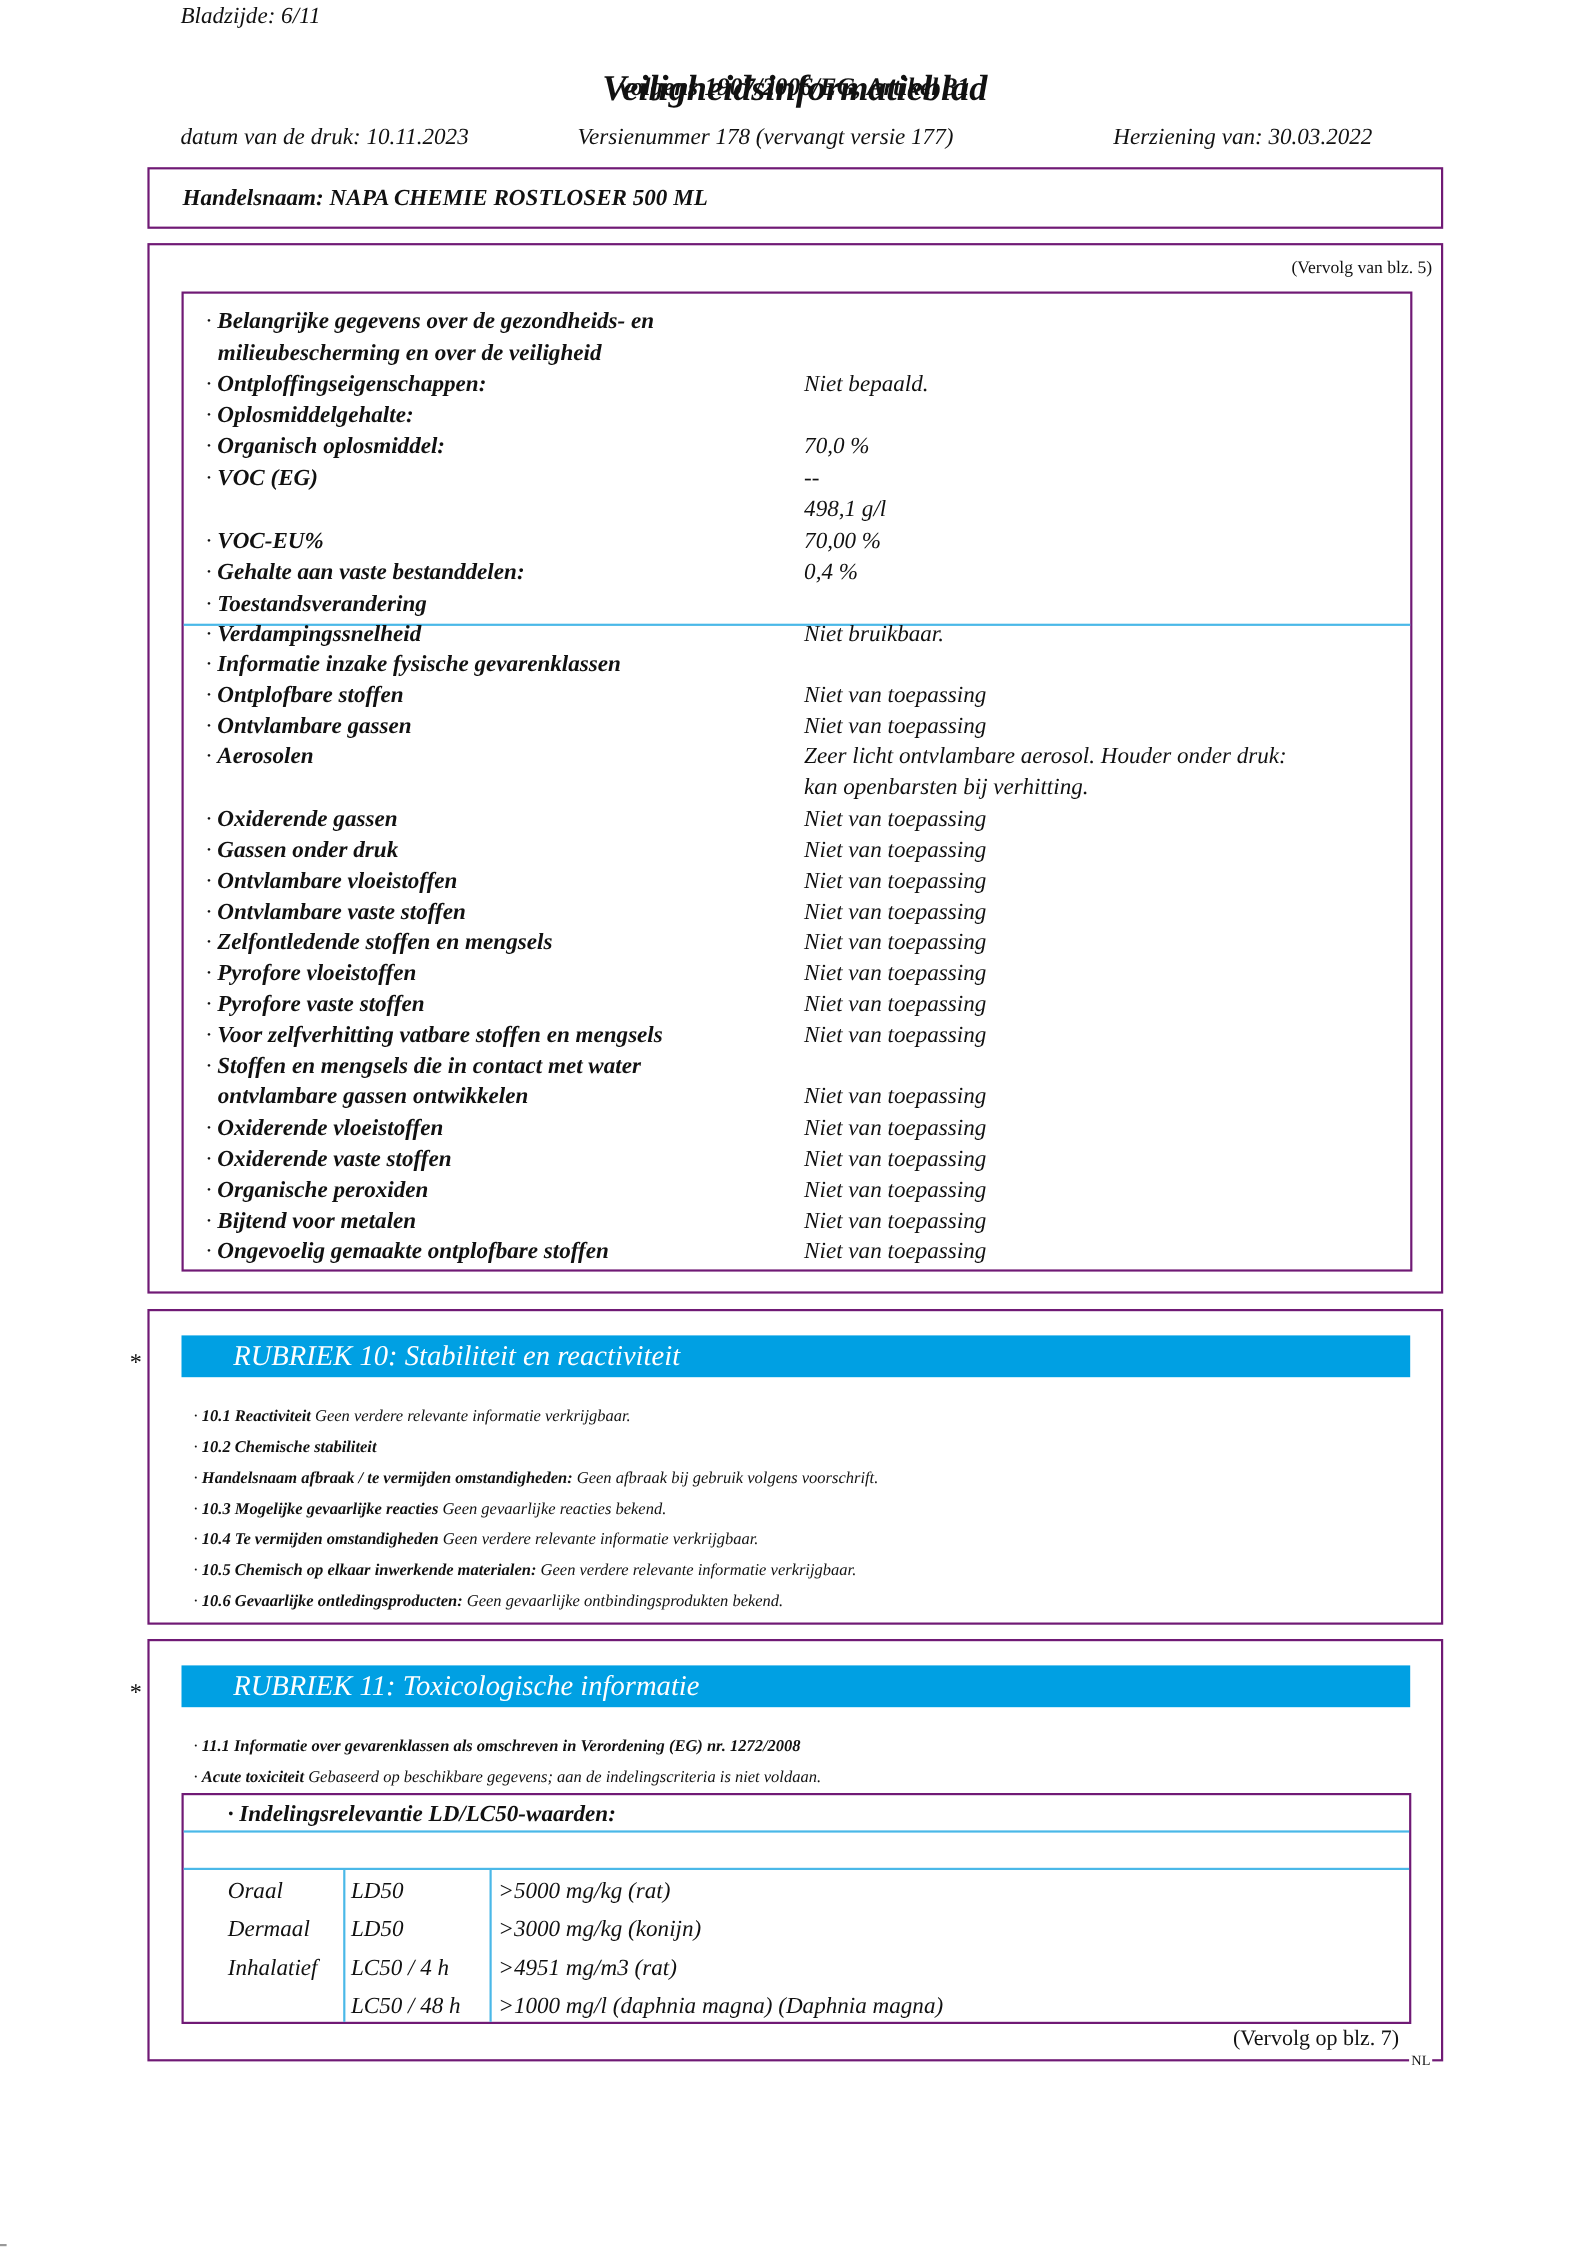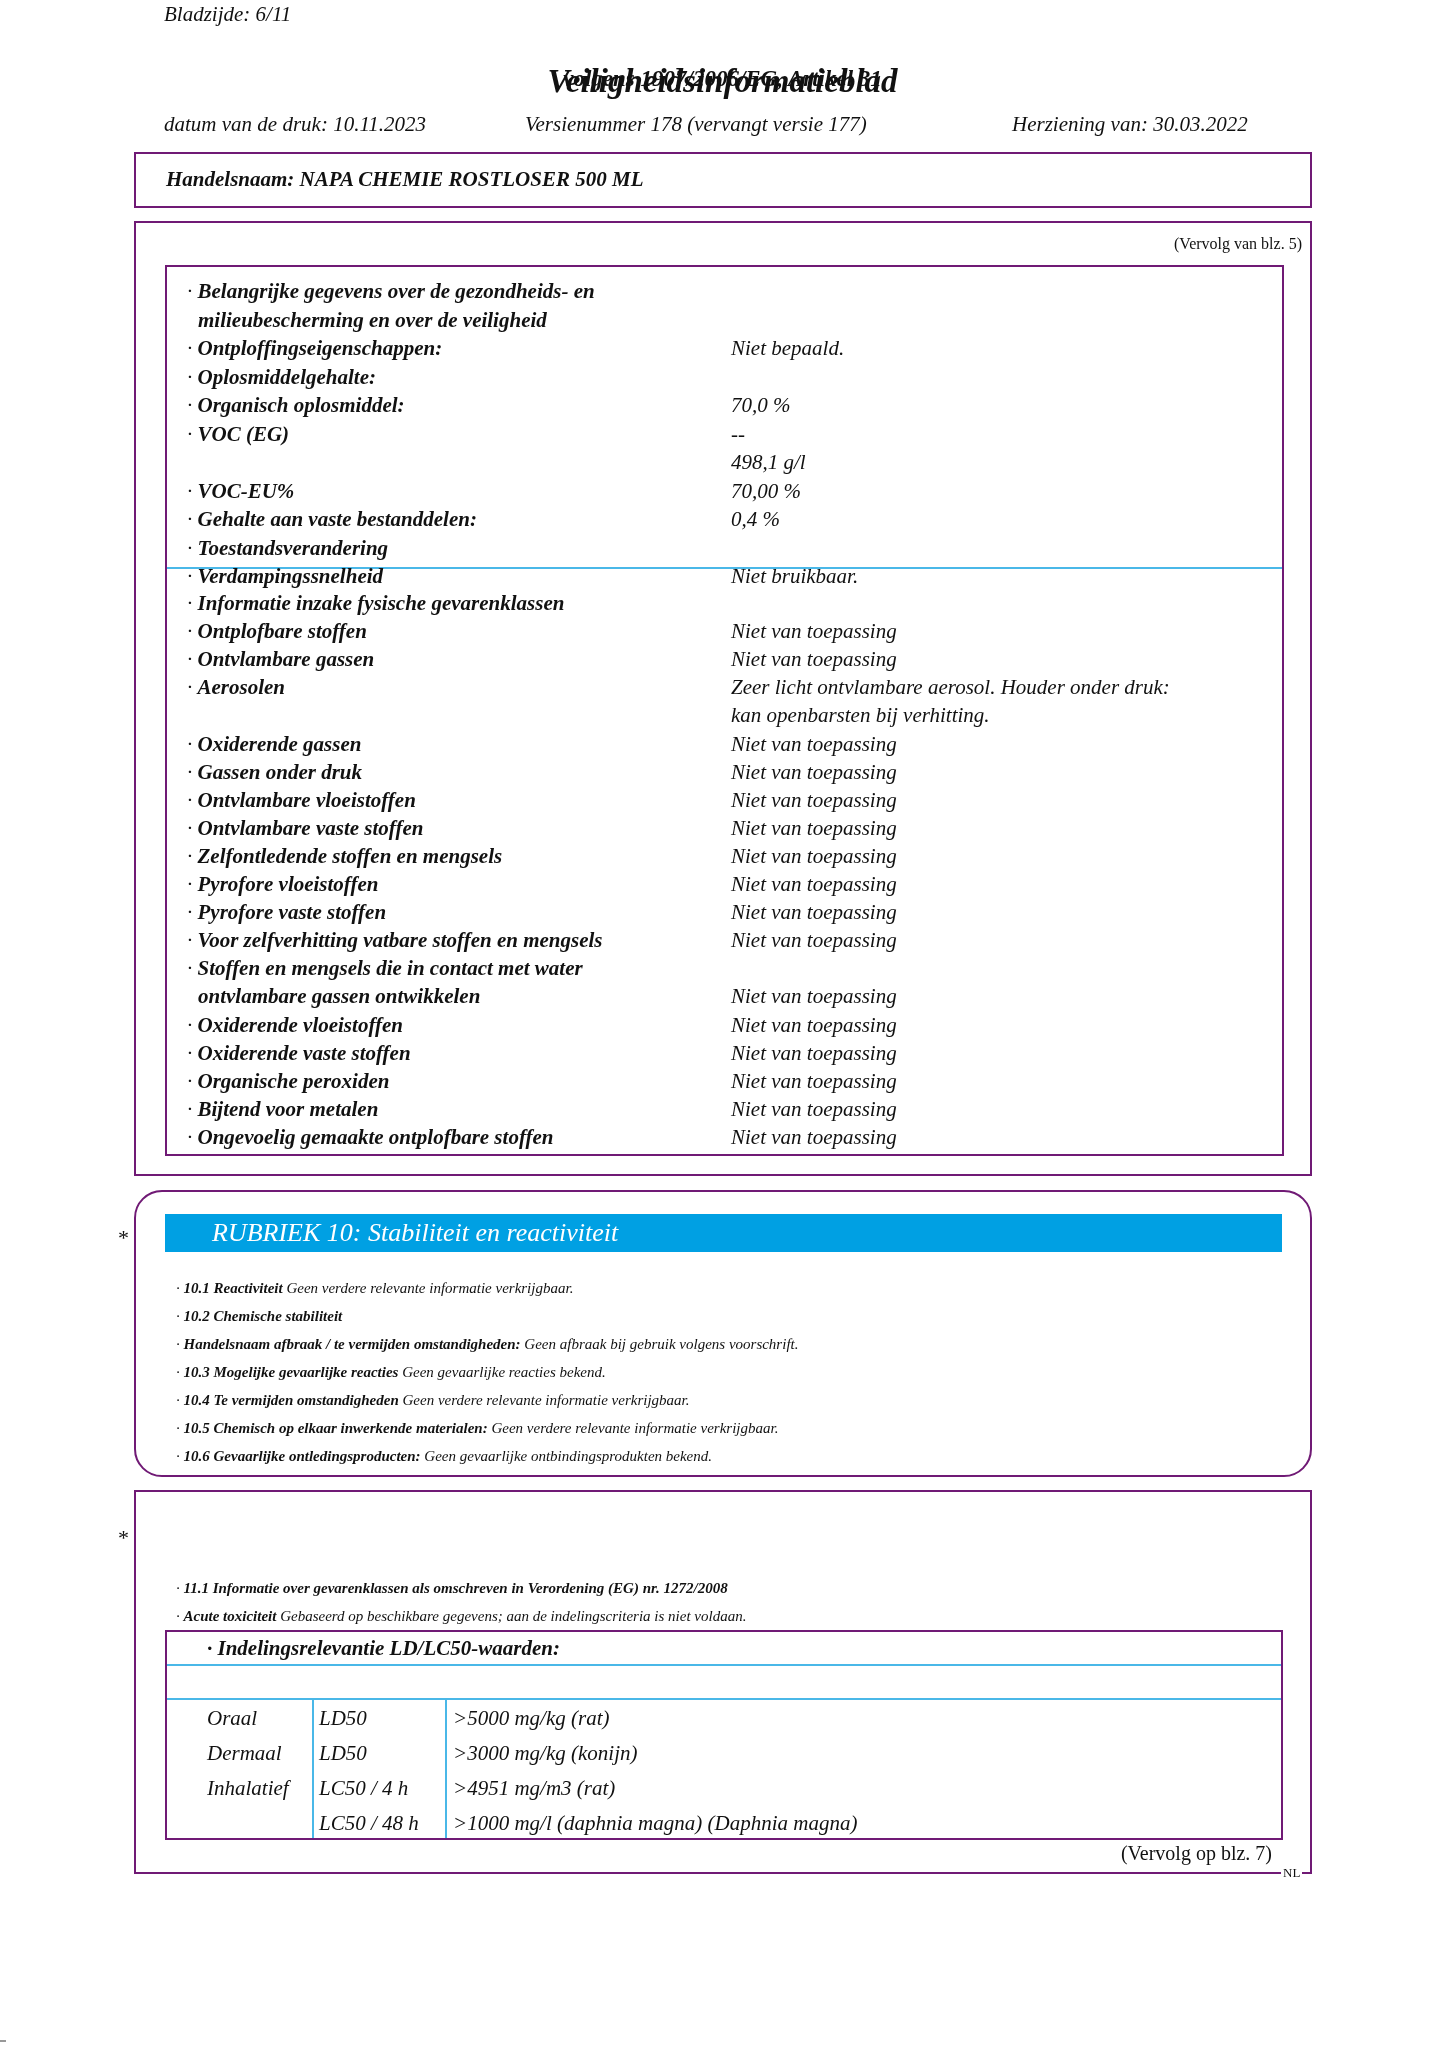--- a/index.html
+++ b/index.html
@@ -27,21 +27,21 @@
   .divider { position:absolute; left:0; right:0; height:2px; background:#4ab8e8; }
 
   .row { position:absolute; left:0; right:0; font-size:21px; line-height:28px; }
   .row .lbl { position:absolute; left:20px; font-weight:bold; white-space:nowrap; }
   .row .lbl::before { content:"· "; font-weight:normal; }
   .row .lbl.cont::before { content:""; }
   .row .lbl.cont { left:31px; }
   .row .val { position:absolute; left:564px; white-space:nowrap; }
 
   .sec-box { left:134px; width:1178px; }
-  .sec10-box { top:1190px; height:287px;border-radius:28px; }
+  .sec10-box { top:1190px; height:287px; }
   .sec11-box { top:1490px; height:384px; }
   .asterisk { position:absolute; font-size:22px; font-style:normal; left:118px; }
   .sec-header {
     position:absolute; left:29px; width:1117px; height:38px;
     background:#00a0e3; color:#fff; font-size:26px; line-height:38px;
     padding-left:47px; box-sizing:border-box;
   }
   .sec-line { position:absolute; left:40px; font-size:15px; line-height:28px; white-space:nowrap; }
   .sec-line::before { content:"· "; }
   .sec-line b { font-weight:bold; }
@@ -199,20 +199,21 @@
       <div class="sec-line" style="top: 138px;"><b>Handelsnaam afbraak / te vermijden omstandigheden:</b><span> Geen afbraak bij gebruik volgens voorschrift.</span></div>
       <div class="sec-line" style="top: 166px;"><b>10.3 Mogelijke gevaarlijke reacties</b><span> Geen gevaarlijke reacties bekend.</span></div>
       <div class="sec-line" style="top: 194px;"><b>10.4 Te vermijden omstandigheden</b><span> Geen verdere relevante informatie verkrijgbaar.</span></div>
       <div class="sec-line" style="top: 222px;"><b>10.5 Chemisch op elkaar inwerkende materialen:</b><span> Geen verdere relevante informatie verkrijgbaar.</span></div>
       <div class="sec-line" style="top: 250px;"><b>10.6 Gevaarlijke ontledingsproducten:</b><span> Geen gevaarlijke ontbindingsprodukten bekend.</span></div>
     </div>
 </div>
 
 <div class="asterisk" style="top:1525px">*</div>
 <div class="box sec-box sec11-box">
+  <div class="sec-header" style="top:22px">RUBRIEK 11: Toxicologische informatie</div>
   <div id="sec11lines">
       <div class="sec-line" style="top: 82px;"><b>11.1 Informatie over gevarenklassen als omschreven in Verordening (EG) nr. 1272/2008</b><span></span></div>
       <div class="sec-line" style="top: 110px;"><b>Acute toxiciteit</b><span> Gebaseerd op beschikbare gegevens; aan de indelingscriteria is niet voldaan.</span></div>
     </div>
   <div class="box tox-table">
     <div class="tox-cell" style="left:40px;top:4px;font-weight:bold">· <span>Indelingsrelevantie LD/LC50-waarden:</span></div>
     <div class="divider" style="top:32px"></div>
     <div class="divider" style="top:66px"></div>
     <div class="vline" style="left:145px"></div>
     <div class="vline" style="left:278px"></div>

